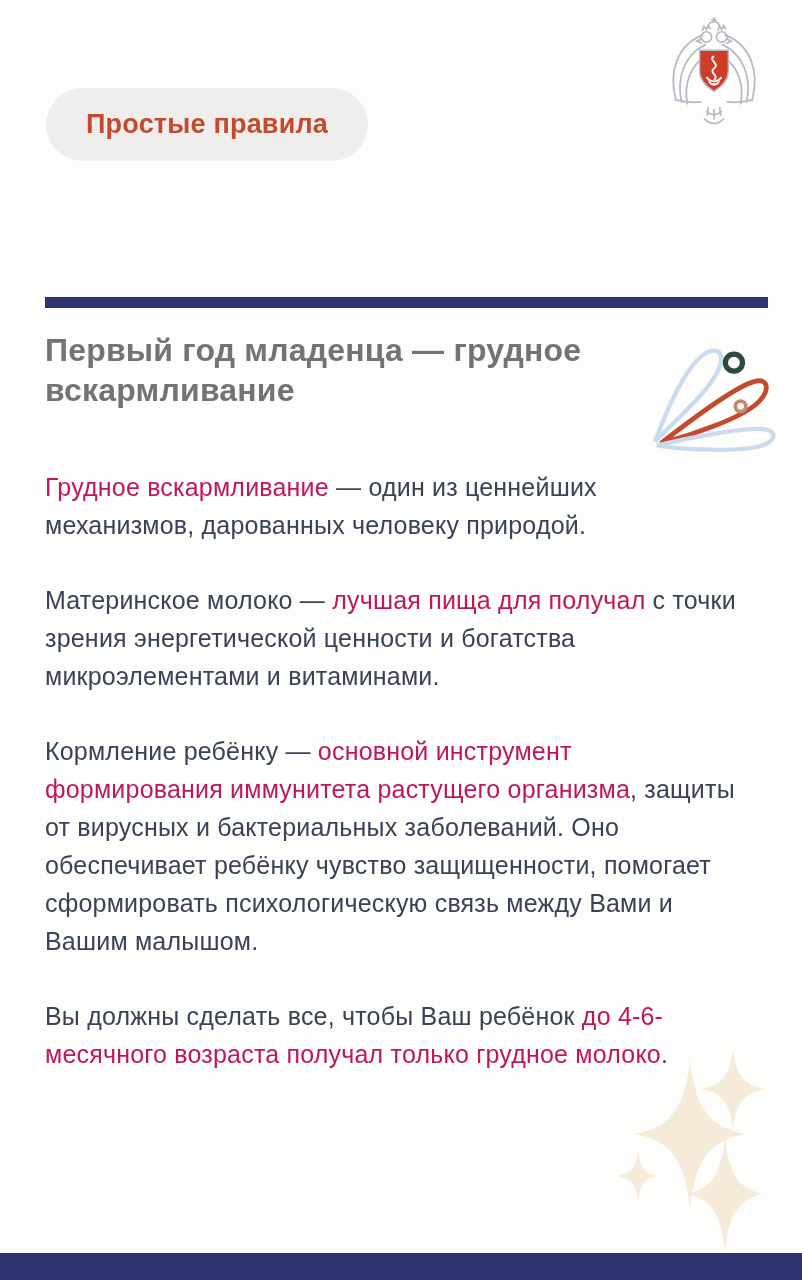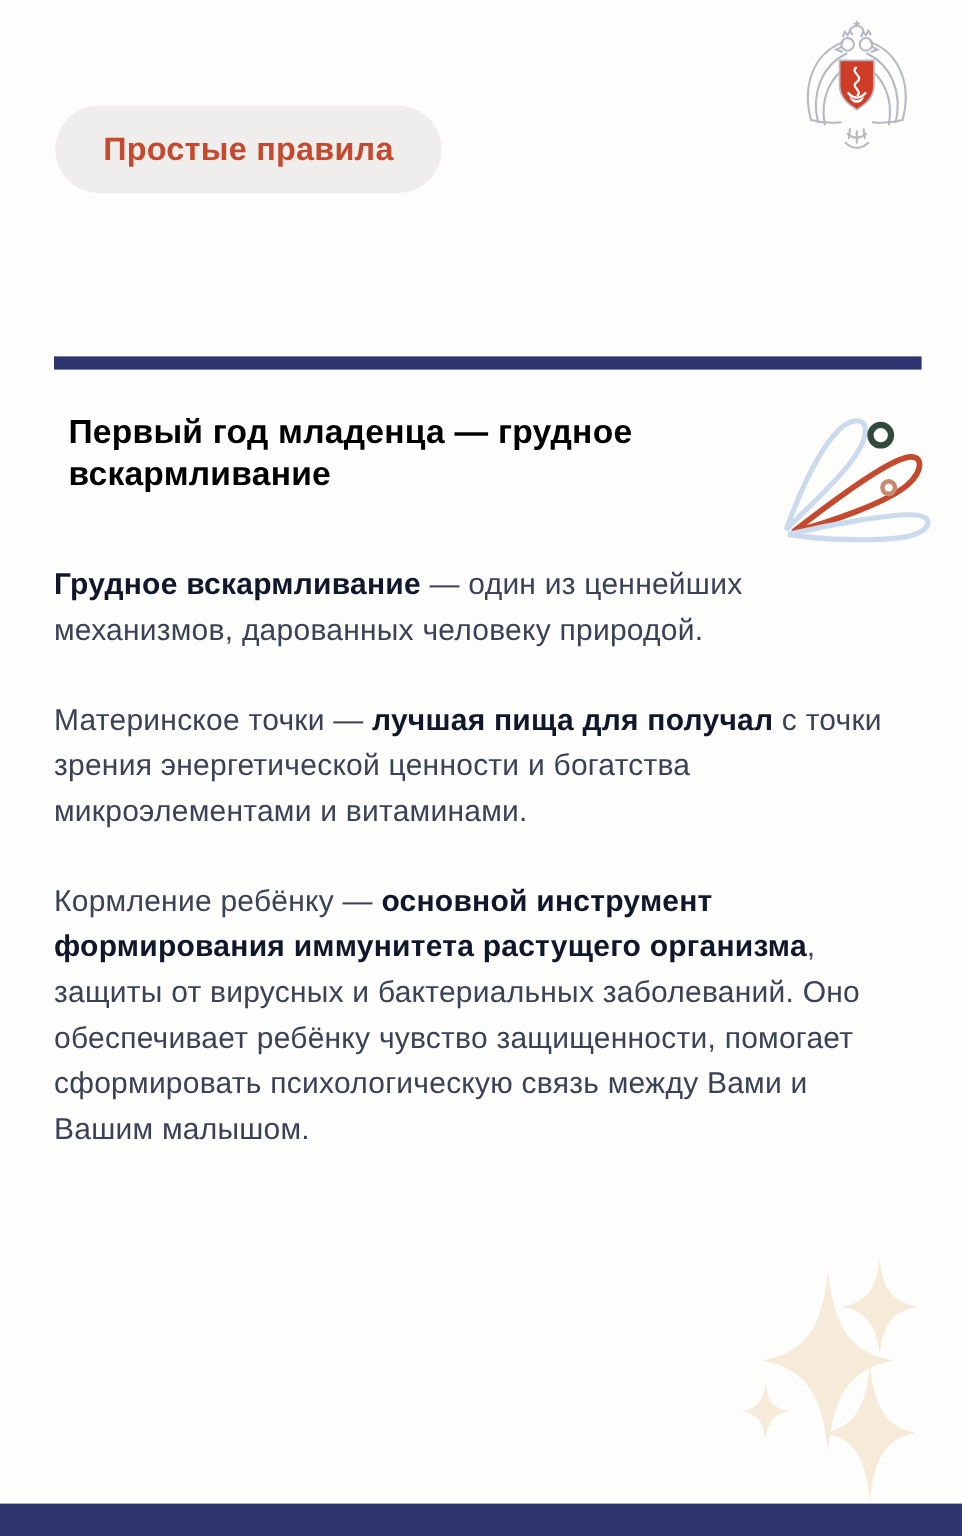--- a/index.html
+++ b/index.html
@@ -29,43 +29,43 @@
 
   .rule {
     position:absolute; left:45px; top:297px;
     width:723px; height:11px;
     background:#2e3470;
   }
 
   .title {
     position:absolute; left:45px; top:330px;
     width:640px;
-    margin:12px;
-    font-size:28px; font-weight:800;
+    margin:0;
+    font-size:32px; font-weight:800;
     line-height:1.26;
-    color:#000000;
+    color:#737373;
     letter-spacing:0.2px;
   }
 
   .petals {
     position:absolute; top:326px; right:12px;
     width:152px; height:136px;
   }
   .petals svg { width:100%; height:100%; }
 
   .content {
     position:absolute; left:45px; top:468px;
     width:705px;
     font-size:25px;
     line-height:38px;
     color:#3a4356;
     letter-spacing:0.2px;
   }
   .content p { margin:0 0 37px 0; }
-  .content .accent { color:#0f172a; font-weight:700; }
+  .content .accent { color:#be185d; font-weight:400; }
 
   .sparkles {
     position:absolute; right:8px; bottom:22px;
     width:190px; height:212px;
   }
   .sparkles svg { width:100%; height:100%; }
 
   .footer-bar {
     position:absolute; left:0; bottom:0;
     width:802px; height:27px;
@@ -122,22 +122,23 @@
         <path stroke="#c3492f" stroke-width="5" d="M24,122 C60,94 104,62 122,57 C138,52 140,67 124,81 C106,96 58,113 24,122 Z"></path>
         <path stroke="#ccdaee" stroke-width="4.5" d="M20,124 C54,116 112,105 132,107 C148,109 145,120 128,125 C106,131 48,129 20,124 Z"></path>
         <circle cx="101" cy="37" r="9" stroke="#31493c" stroke-width="5.5"></circle>
         <circle cx="108" cy="83" r="5.5" stroke="#c58b70" stroke-width="4"></circle>
       </g>
     </svg>
   </div>
 
   <div class="content">
       <p><span class="accent">Грудное вскармливание</span><span> — один из ценнейших механизмов, дарованных человеку природой.</span></p>
-      <p><span>Материнское точки — </span><span class="accent">лучшая пища для получал</span><span> с точки зрения энергетической ценности и богатства микроэлементами и витаминами.</span></p>
+      <p><span>Материнское молоко — </span><span class="accent">лучшая пища для получал</span><span> с точки зрения энергетической ценности и богатства микроэлементами и витаминами.</span></p>
       <p><span>Кормление ребёнку — </span><span class="accent">основной инструмент формирования иммунитета растущего организма</span><span>, защиты от вирусных и бактериальных заболеваний. Оно обеспечивает ребёнку чувство защищенности, помогает сформировать психологическую связь между Вами и Вашим малышом.</span></p>
+      <p><span>Вы должны сделать все, чтобы Ваш ребёнок </span><span class="accent">до 4-6-месячного возраста получал только грудное молоко</span><span>.</span></p>
     </div>
 
   <div class="sparkles">
     <svg viewBox="0 0 190 210">
       <g fill="#f6ead9">
         <path transform="translate(86,87) scale(55,75)" d="M0,-1 C0.09,-0.35 0.35,-0.09 1,0 C0.35,0.09 0.09,0.35 0,1 C-0.09,0.35 -0.35,0.09 -1,0 C-0.35,-0.09 -0.09,-0.35 0,-1 Z"></path>
         <path transform="translate(129,42) scale(32,40)" d="M0,-1 C0.09,-0.35 0.35,-0.09 1,0 C0.35,0.09 0.09,0.35 0,1 C-0.09,0.35 -0.35,0.09 -1,0 C-0.35,-0.09 -0.09,-0.35 0,-1 Z"></path>
         <path transform="translate(34,129) scale(20,24)" d="M0,-1 C0.09,-0.35 0.35,-0.09 1,0 C0.35,0.09 0.09,0.35 0,1 C-0.09,0.35 -0.35,0.09 -1,0 C-0.35,-0.09 -0.09,-0.35 0,-1 Z"></path>
         <path transform="translate(121,147) scale(38,58)" d="M0,-1 C0.09,-0.35 0.35,-0.09 1,0 C0.35,0.09 0.09,0.35 0,1 C-0.09,0.35 -0.35,0.09 -1,0 C-0.35,-0.09 -0.09,-0.35 0,-1 Z"></path>
       </g>

